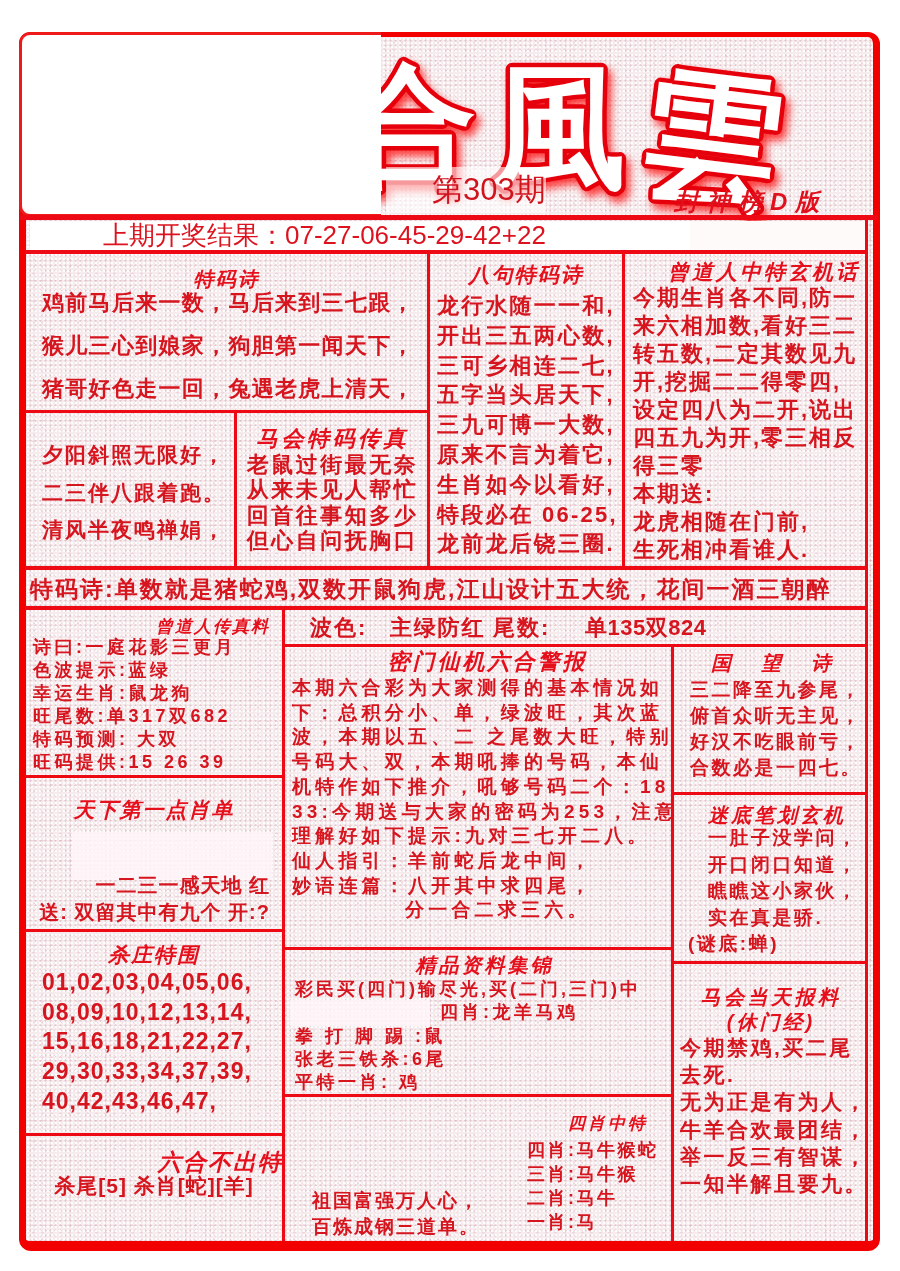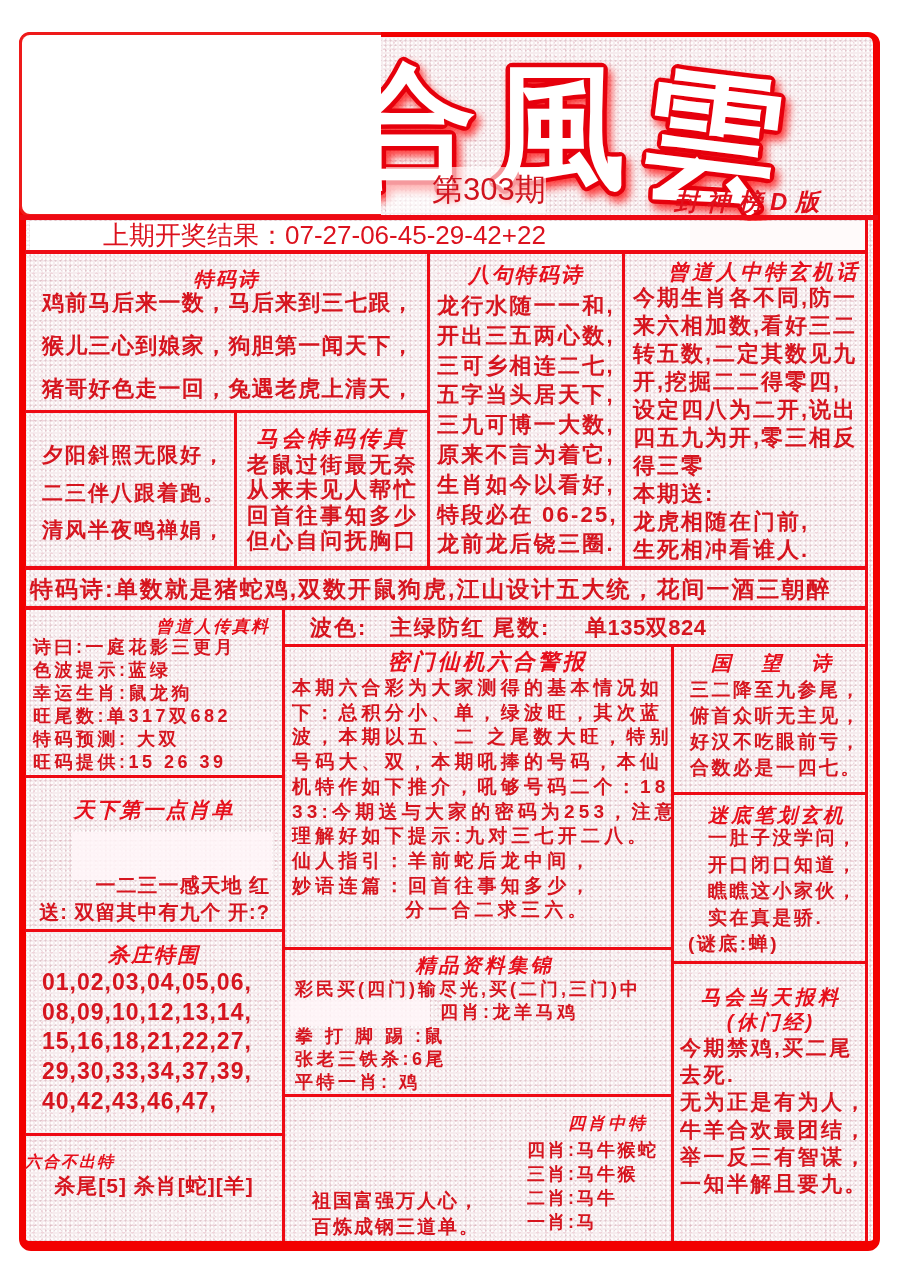--- a/index.html
+++ b/index.html
@@ -149,34 +149,34 @@
 
 <div class="t h" style="left:25px;top:943px;width:258px;text-align:center;font-size:21px;line-height:24px;letter-spacing:2px">杀庄特围</div>
 <div class="t" style="left:42px;top:968px;font-size:23px;line-height:29.7px;letter-spacing:1px">
   <span class="ln">01,02,03,04,05,06,</span>
   <span class="ln">08,09,10,12,13,14,</span>
   <span class="ln">15,16,18,21,22,27,</span>
   <span class="ln">29,30,33,34,37,39,</span>
   <span class="ln">40,42,43,46,47,</span>
 </div>
 
-<div class="t h" style="left:25px;top:1150px;width:258px;text-align:left;font-size:16px;line-height:24px;letter-spacing:2px">六合不出特</div>
+<div class="t h" style="left:25px;top:1150px;width:258px;text-align:right;font-size:23px;line-height:24px;letter-spacing:2px">六合不出特</div>
 <div class="t" style="left:25px;top:1174px;width:258px;text-align:center;font-size:21px;line-height:24px;letter-spacing:1px">杀尾[5] 杀肖[蛇][羊]</div>
 
 <div class="t h" style="left:303px;top:650px;width:369px;text-align:center;font-size:22px;line-height:24px;letter-spacing:3px">密门仙机六合警报</div>
 <div class="t" style="left:292px;top:676px;font-size:19px;line-height:24.7px;letter-spacing:4.2px">
   <span class="ln">本期六合彩为大家测得的基本情况如</span>
   <span class="ln">下：总积分小、单，绿波旺，其次蓝</span>
   <span class="ln">波，本期以五、二 之尾数大旺，特别</span>
   <span class="ln">号码大、双，本期吼捧的号码，本仙</span>
   <span class="ln">机特作如下推介，吼够号码二个：18</span>
   <span class="ln">33:今期送与大家的密码为253，注意</span>
   <span class="ln">理解好如下提示:九对三七开二八。</span>
   <span class="ln">仙人指引：羊前蛇后龙中间，</span>
-  <span class="ln">妙语连篇：回首往事知多少，</span>
+  <span class="ln">妙语连篇：八开其中求四尾，</span>
   <span class="ln" style="padding-left:113px">分一合二求三六。</span>
 </div>
 
 <div class="t h" style="left:674px;top:651px;width:194px;text-align:center;text-indent:30px;font-size:20px;line-height:24px;letter-spacing:30px">国望诗</div>
 <div class="t" style="left:690px;top:677px;font-size:19px;line-height:26px;letter-spacing:2.5px">
   <span class="ln">三二降至九参尾，</span>
   <span class="ln">俯首众听无主见，</span>
   <span class="ln">好汉不吃眼前亏，</span>
   <span class="ln">合数必是一四七。</span>
 </div>

